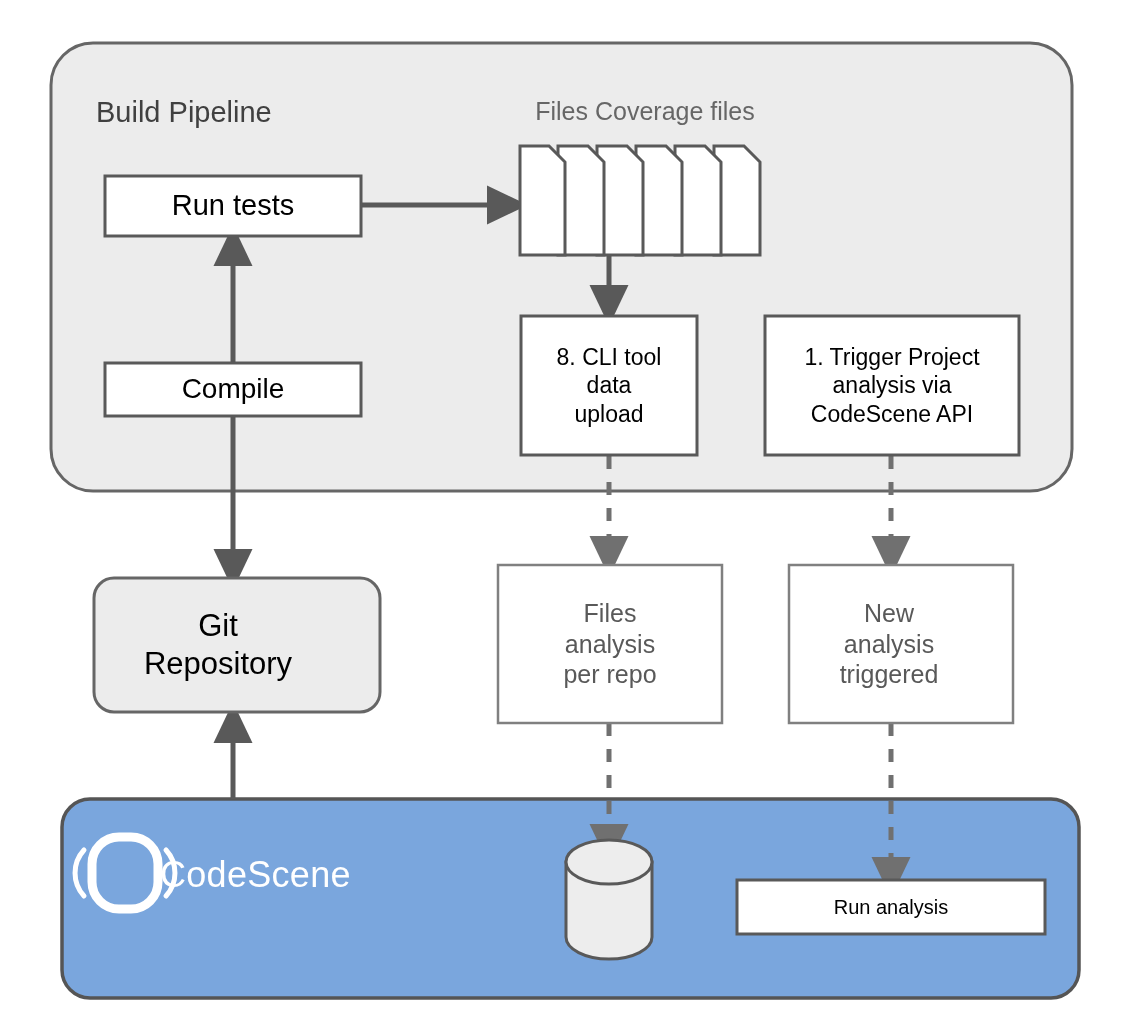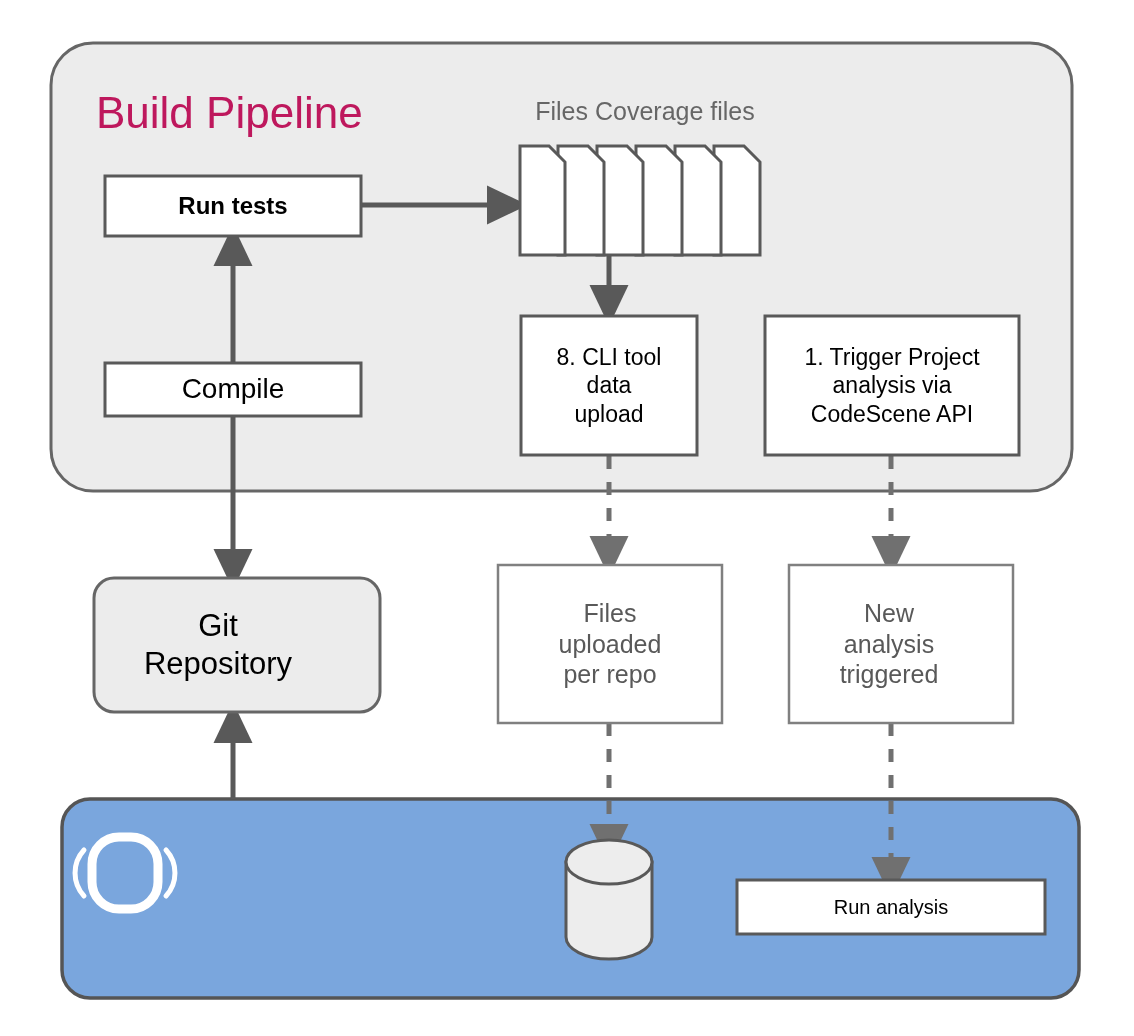--- a/index.html
+++ b/index.html
@@ -30,31 +30,31 @@
     align-items: center;
     justify-content: center;
     text-align: center;
     line-height: 1.22;
     pointer-events: none;
     white-space: pre-line;
   }
   .lbl-build-pipeline {
     left: 96px; top: 88px; width: 330px; height: 50px;
     justify-content: flex-start;
-    font-size: 44px;
-    color: #be185d;
+    font-size: 29px;
+    color: #404040;
   }
   .lbl-coverage-title {
     left: 480px; top: 94px; width: 330px; height: 34px;
     font-size: 25px;
     color: #666666;
   }
   .lbl-run-tests {
     left: 105px; top: 176px; width: 256px; height: 60px;
-    font-size: 24px; color: #000000; font-weight: bold;
+    font-size: 29px; color: #000000;
   }
   .lbl-compile {
     left: 105px; top: 363px; width: 256px; height: 53px;
     font-size: 28px; color: #000000;
   }
   .lbl-git-repo {
     left: 94px; top: 578px; width: 248px; height: 134px;
     font-size: 31px; color: #000000;
   }
   .lbl-cli-upload {
@@ -166,23 +166,24 @@
 upload</div>
 
   <div class="node-label lbl-trigger-api">1. Trigger Project
 analysis via
 CodeScene API</div>
 
   <div class="node-label lbl-git-repo">Git
 Repository</div>
 
   <div class="node-label lbl-files-uploaded">Files
-uploaded
+analysis
 per repo</div>
 
   <div class="node-label lbl-new-analysis">New
 analysis
 triggered</div>
 
+  <div class="node-label lbl-codescene">CodeScene</div>
 
   <div class="node-label lbl-run-analysis">Run analysis</div>
 
 </div>
 
 </body></html>

